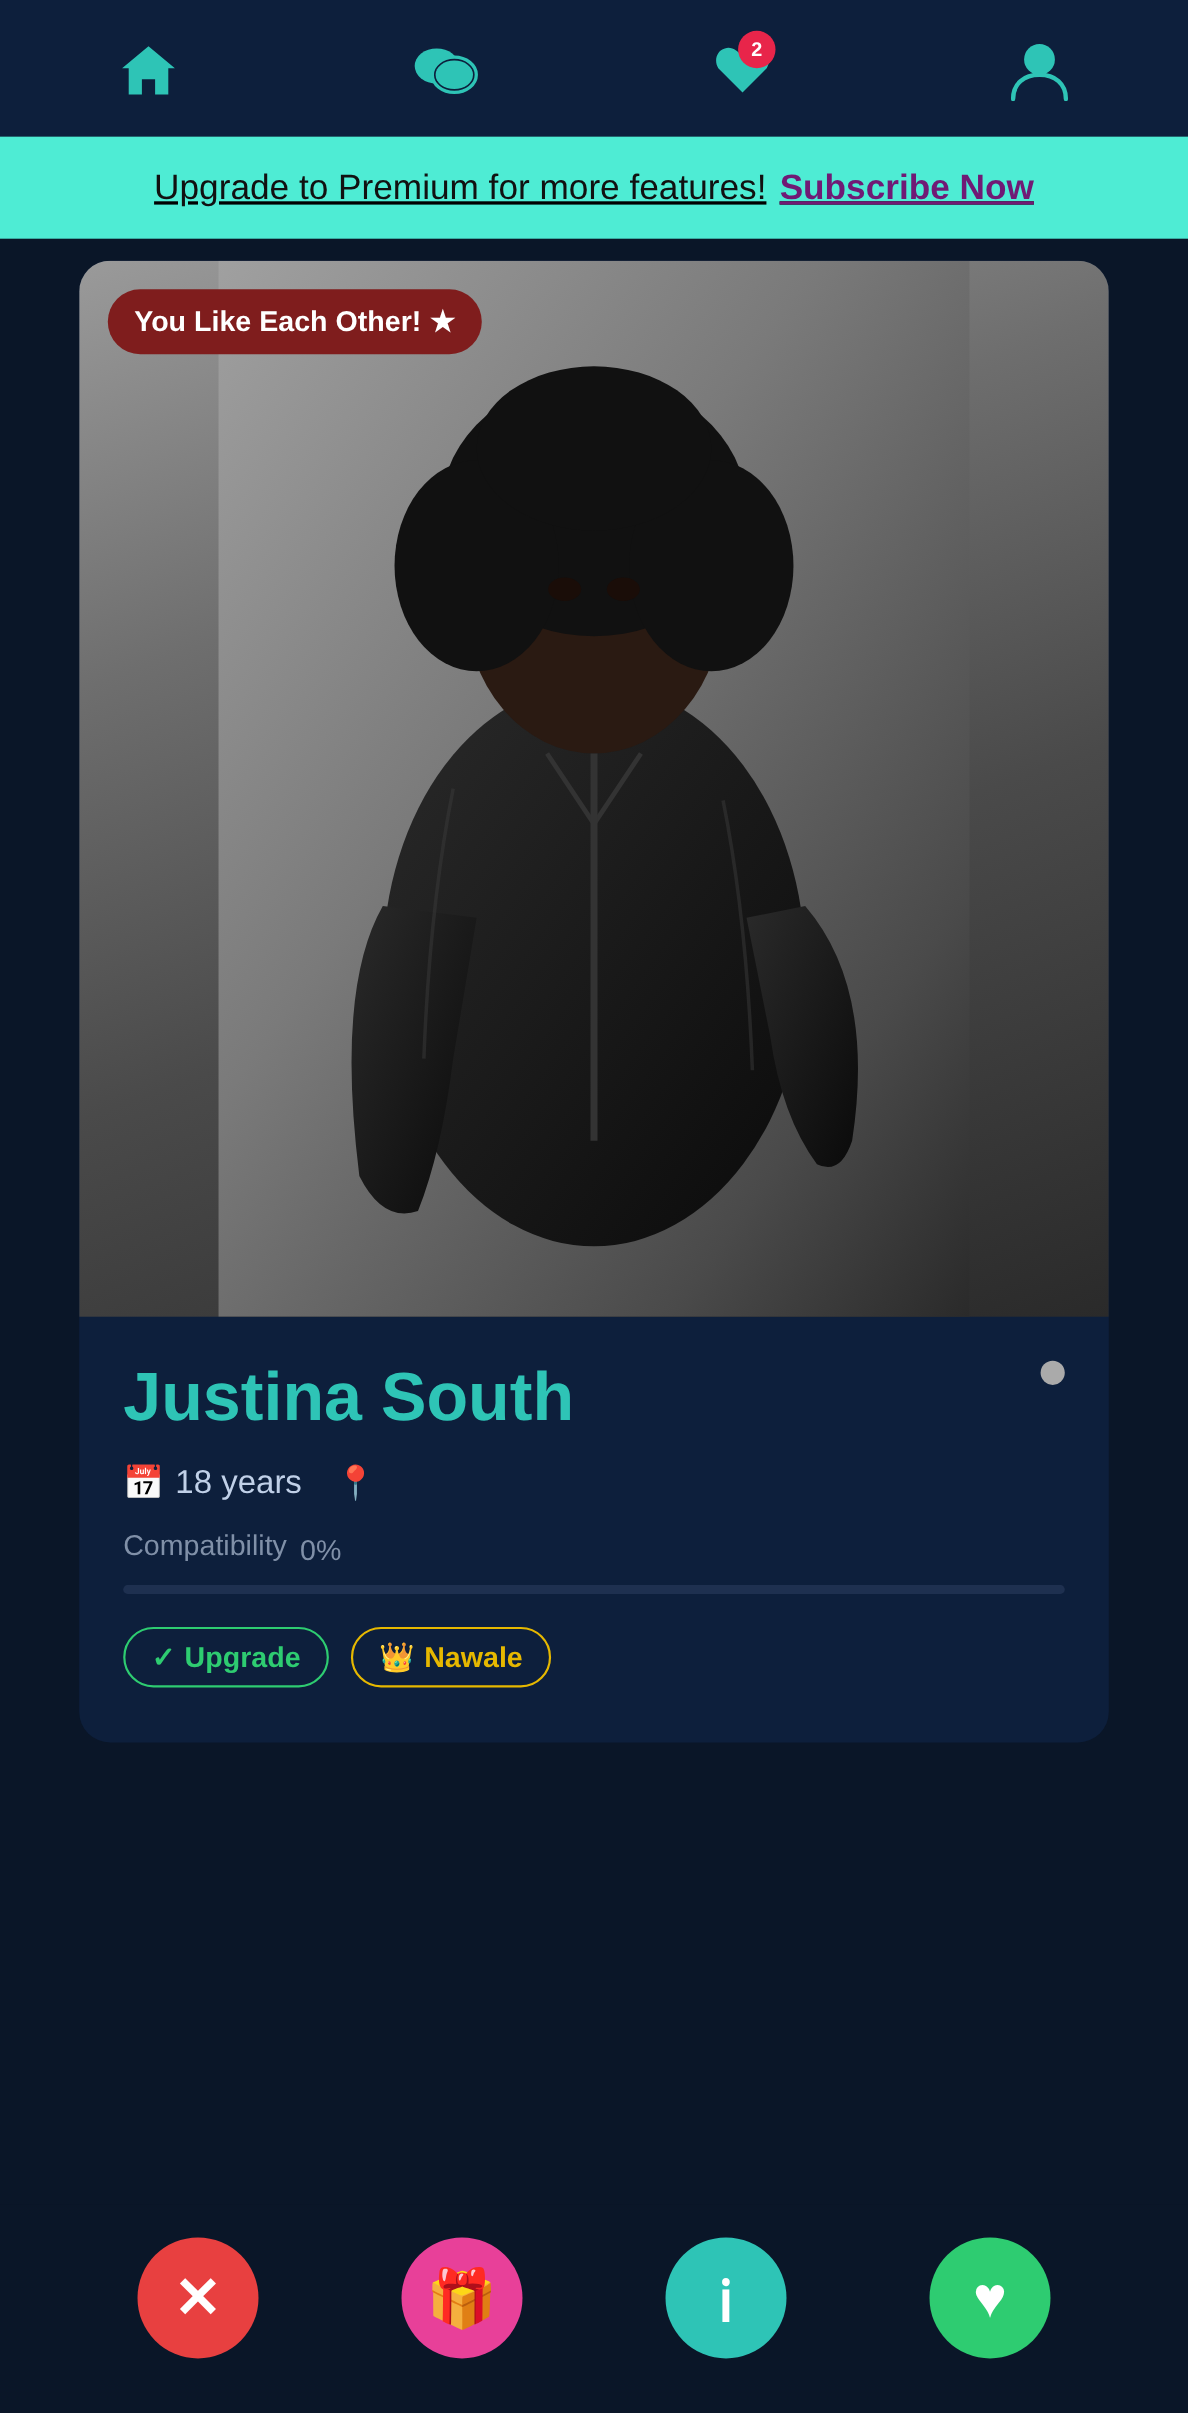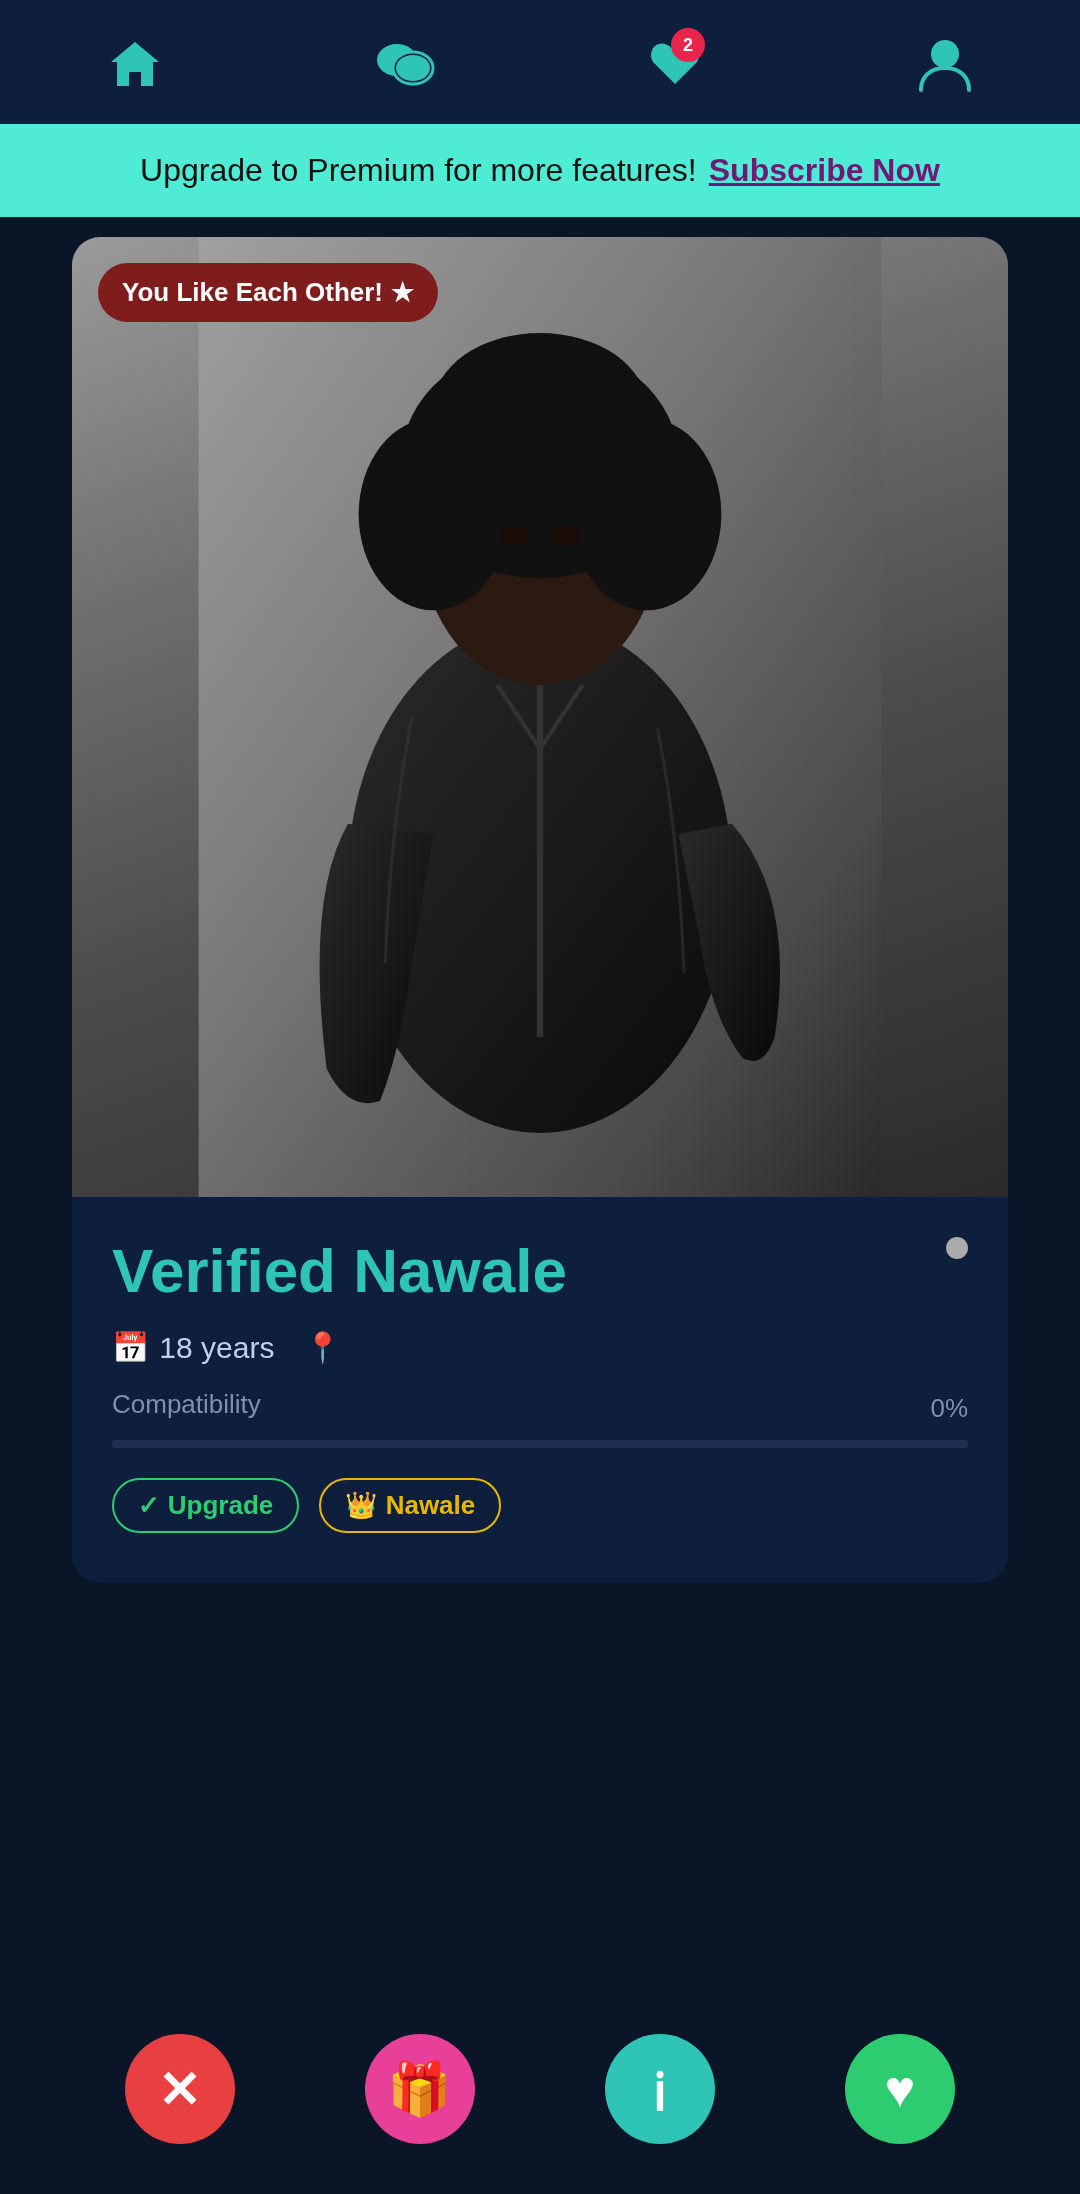--- a/index.html
+++ b/index.html
@@ -53,20 +53,21 @@
     }
 
     
     .promo-banner {
       background-color: #4eecd4;
       padding: 28px 56px;
       display: flex;
       align-items: center;
       justify-content: center;
       gap: 12px;
+      text-decoration: underline;
     }
 
     .promo-text {
       font-size: 32px;
       color: #111;
       font-weight: 500;
     }
 
     .subscribe-link {
       font-size: 32px;
@@ -338,34 +339,34 @@
         <path d="M500 550 Q560 620 540 750 Q530 780 510 770 Q480 730 470 660 L450 560" fill="url(#jacketGrad)"></path>
 
         <path d="M200 450 Q180 550 175 680" stroke="#3a3a3a" stroke-width="3" fill="none" opacity="0.5"></path>
         <path d="M430 460 Q450 560 455 690" stroke="#3a3a3a" stroke-width="3" fill="none" opacity="0.5"></path>
       </svg>
     </div>
 
     <div class="profile-info">
       <div class="online-dot"></div>
 
-      <h1 class="profile-name">Verified Nawale</h1>
+      <h1 class="profile-name">Justina South</h1>
 
       <div class="profile-meta">
         <div class="meta-item">
           <span class="meta-icon">📅</span>
           <span>18 years</span>
         </div>
         <div class="meta-item">
           <span class="meta-icon">📍</span>
         </div>
       </div>
 
       <div class="compatibility-section">
-        <div style="display:flex; align-items:center; gap:12px; margin-bottom:12px;justify-content:space-between;">
+        <div style="display:flex; align-items:center; gap:12px; margin-bottom:12px;">
           <span class="compatibility-label">Compatibility</span>
           <span style="font-size:26px; color:#8090a8;">0%</span>
         </div>
         <div class="compatibility-bar-wrap">
           <div class="compatibility-bar-fill" style="width: 0%;"></div>
         </div>
       </div>
 
       <div class="badges-row">
         <div class="badge-verified">

